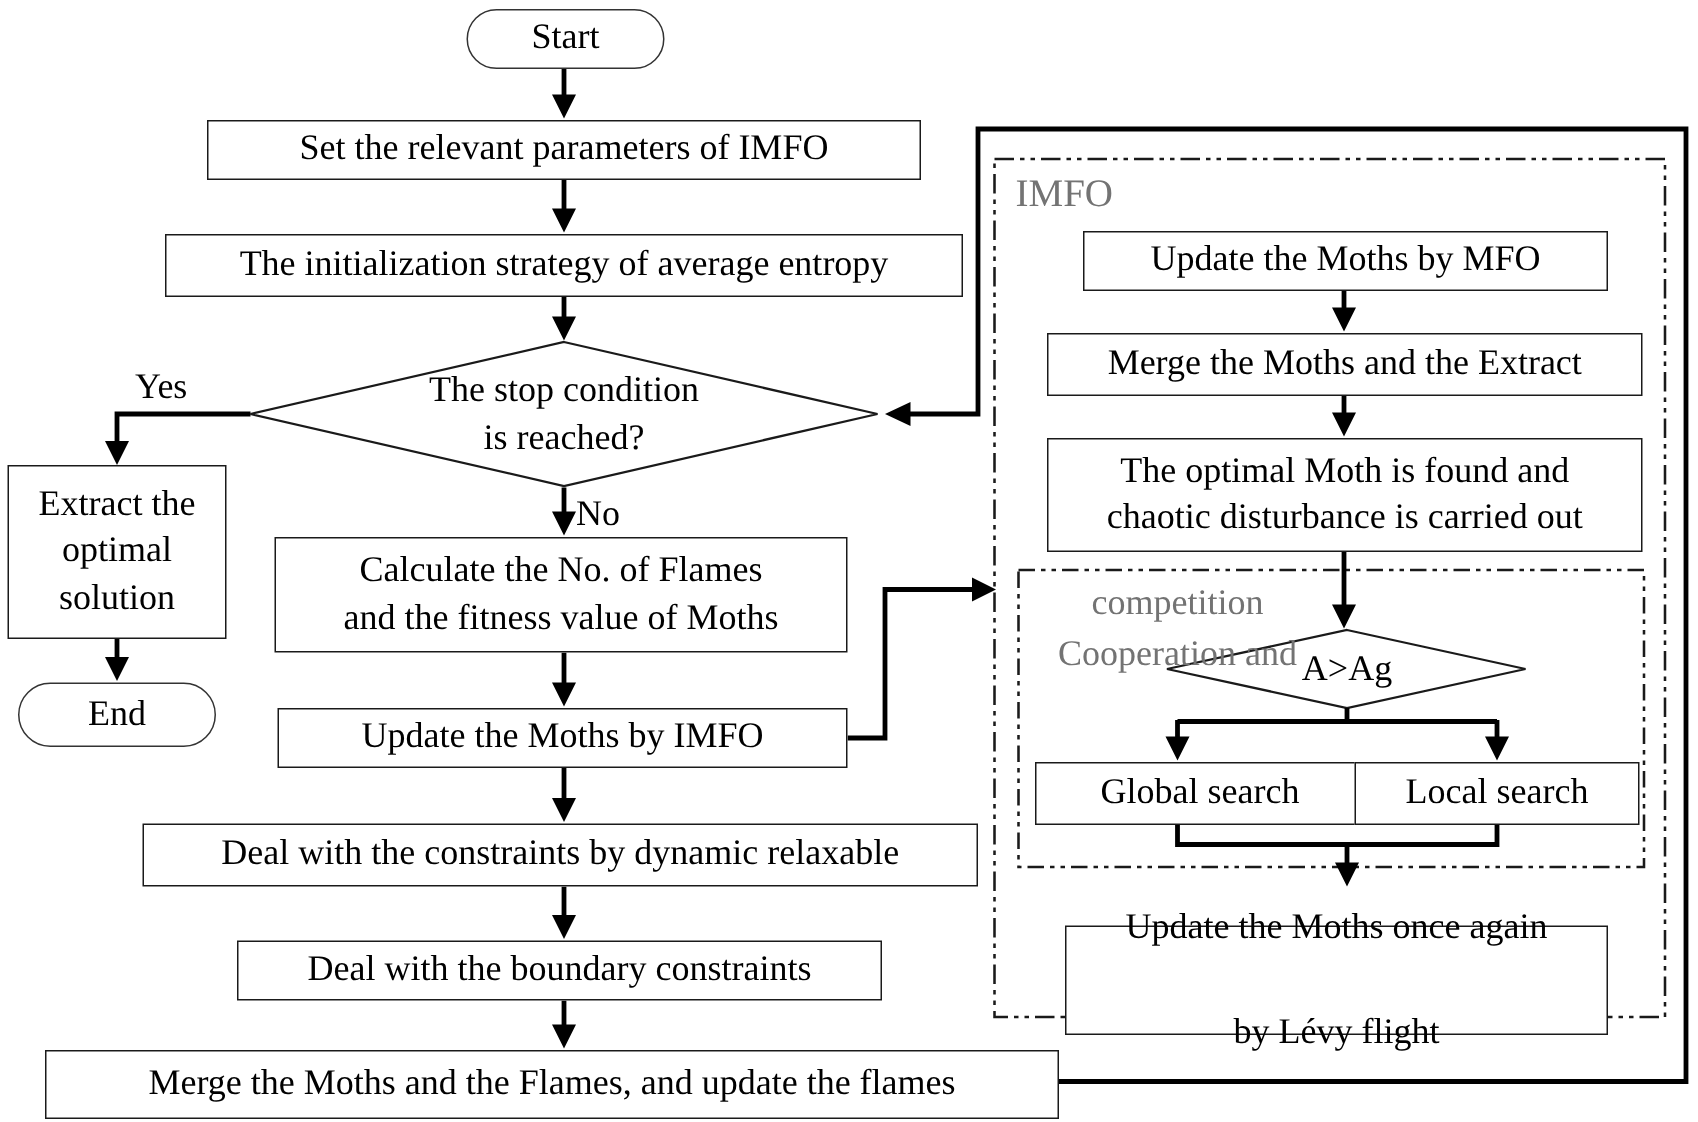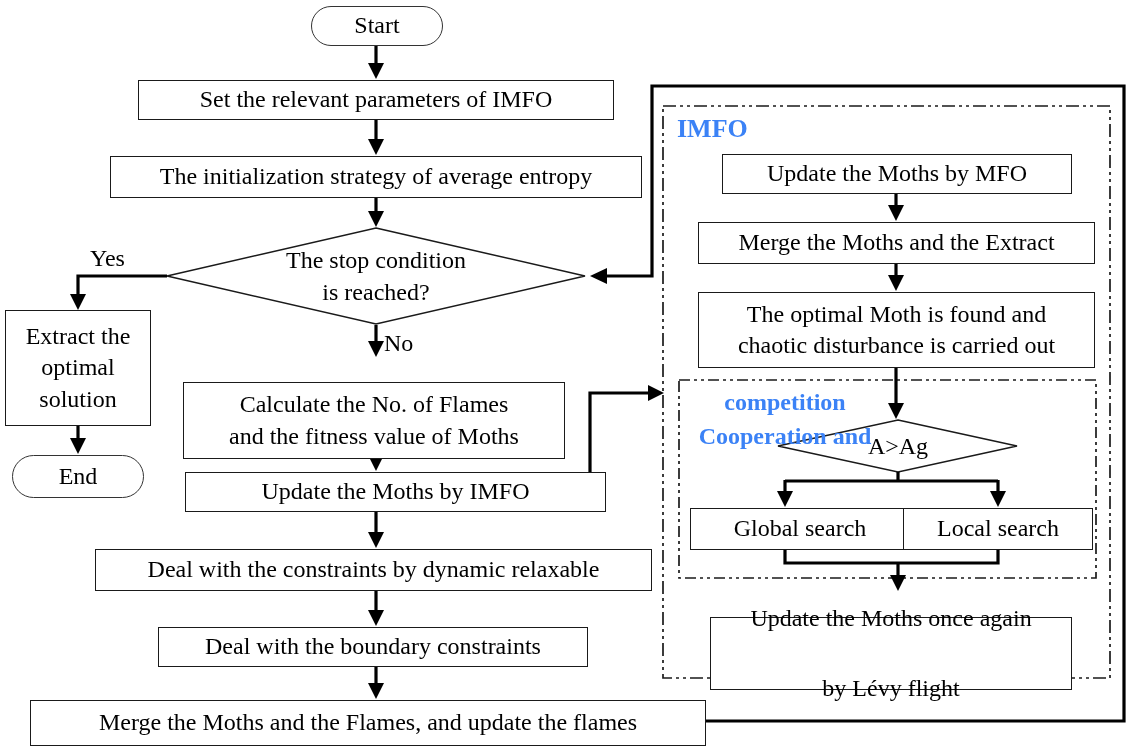--- a/index.html
+++ b/index.html
@@ -28,21 +28,21 @@
   }
   .node span{display:block;}
   .oval{border-radius:22px;border:1.5px solid #333;}
   .freetext{
     position:absolute;
     font-size:24px;
     line-height:1.25;
     background:transparent;
     white-space:nowrap;
   }
-  .red{color:#3b82f6;font-size:26px;font-weight:bold;}
+  .red{color:#737373;font-size:26px;}
   .dtext{
     position:absolute;
     display:flex;flex-direction:column;
     align-items:center;justify-content:center;
     text-align:center;
     font-size:24px;line-height:1.35;
     background:transparent;
   }
 </style>
 </head>
@@ -139,26 +139,26 @@
   <div class="node" style="left:5px;top:310px;width:146px;height:116px;">
     <span>Extract the</span>
     <span>optimal</span>
     <span>solution</span>
   </div>
 
   <div class="node oval" style="left:12px;top:455px;width:132px;height:43px;">
     <span>End</span>
   </div>
 
-  <div class="node" style="left:183px;top:358px;width:382px;height:77px;margin-top:24px;">
+  <div class="node" style="left:183px;top:358px;width:382px;height:77px;">
     <span>Calculate the No. of Flames</span>
     <span>and the fitness value of Moths</span>
   </div>
 
-  <div class="node" style="left:185px;top:472px;width:421px;height:40px;">
+  <div class="node" style="left:185px;top:472px;width:380px;height:40px;">
     <span>Update the Moths by IMFO</span>
   </div>
 
   <div class="node" style="left:95px;top:549px;width:557px;height:42px;">
     <span>Deal with the constraints by dynamic relaxable</span>
   </div>
 
   <div class="node" style="left:158px;top:627px;width:430px;height:40px;">
     <span>Deal with the boundary constraints</span>
   </div>

